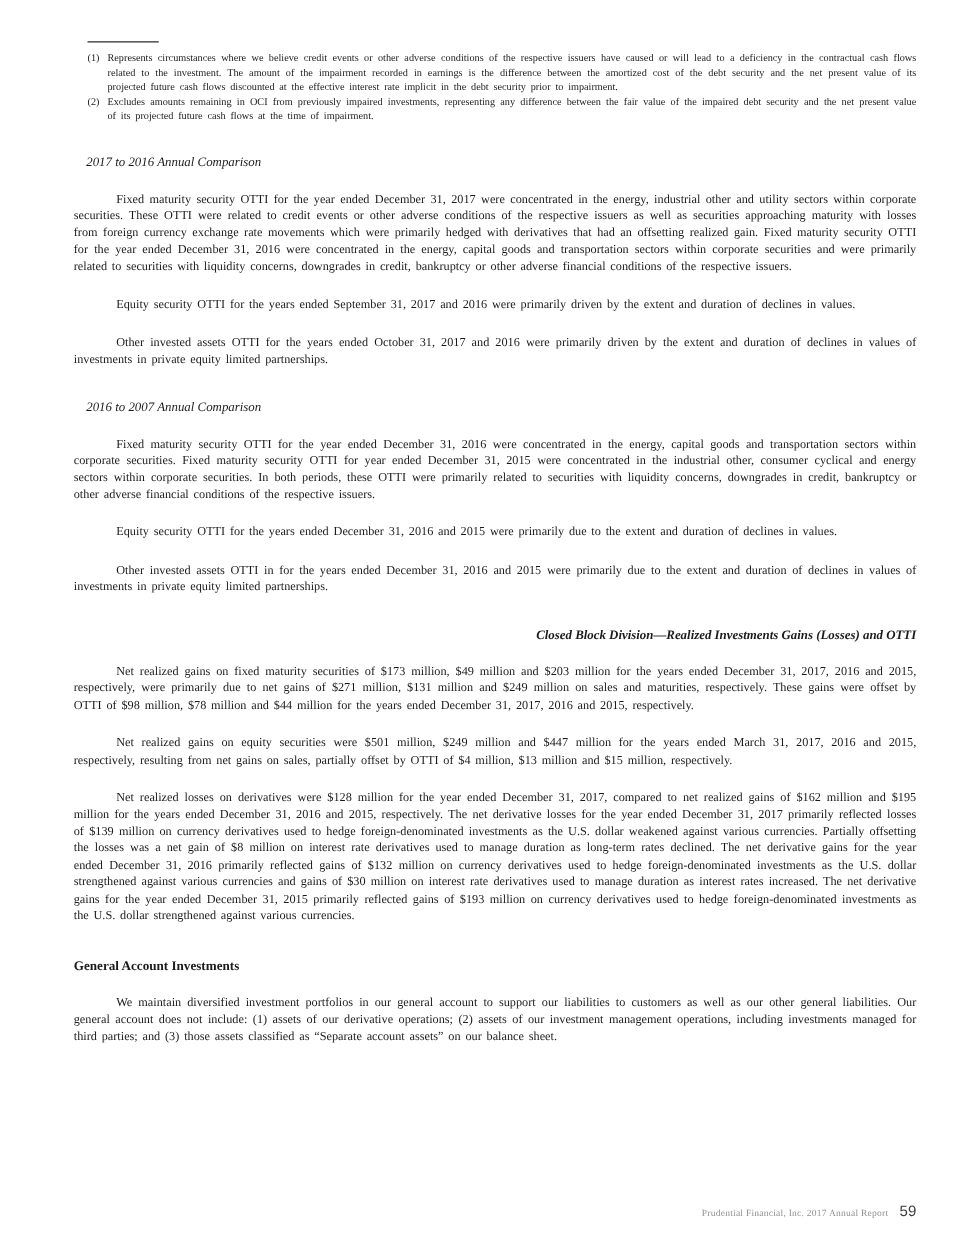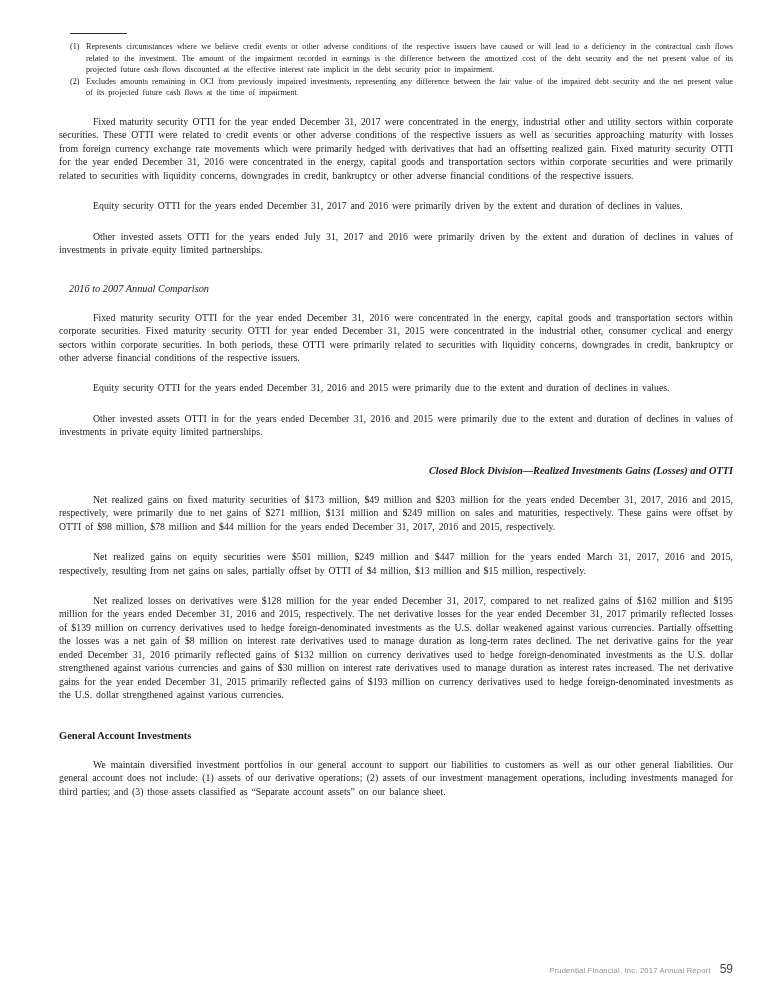--- a/index.html
+++ b/index.html
@@ -80,20 +80,21 @@
     right: 35px;
     display: flex;
     align-items: baseline;
     gap: 9px;
     font-family: "Liberation Sans", sans-serif;
   }
   .footer-title {
     font-size: 7.6px;
     color: #8f8f8f;
     letter-spacing: 0.2px;
+    font-family: Liberation Serif, serif;
   }
   .footer-page {
     font-size: 12px;
     color: #3f3f3f;
   }
 </style>
 </head>
 <body>
 
 <div class="page">
@@ -105,23 +106,24 @@
       <div class="footnote">
         <span class="fn-marker">(1)</span>
         <span class="fn-text">Represents circumstances where we believe credit events or other adverse conditions of the respective issuers have caused or will lead to a deficiency in the contractual cash flows related to the investment. The amount of the impairment recorded in earnings is the difference between the amortized cost of the debt security and the net present value of its projected future cash flows discounted at the effective interest rate implicit in the debt security prior to impairment.</span>
       </div>
       <div class="footnote">
         <span class="fn-marker">(2)</span>
         <span class="fn-text">Excludes amounts remaining in OCI from previously impaired investments, representing any difference between the fair value of the impaired debt security and the net present value of its projected future cash flows at the time of impairment.</span>
       </div>
     </div>
 
+    <h2 class="sec-h">2017 to 2016 Annual Comparison</h2>
     <p class="body">Fixed maturity security OTTI for the year ended December 31, 2017 were concentrated in the energy, industrial other and utility sectors within corporate securities. These OTTI were related to credit events or other adverse conditions of the respective issuers as well as securities approaching maturity with losses from foreign currency exchange rate movements which were primarily hedged with derivatives that had an offsetting realized gain. Fixed maturity security OTTI for the year ended December 31, 2016 were concentrated in the energy, capital goods and transportation sectors within corporate securities and were primarily related to securities with liquidity concerns, downgrades in credit, bankruptcy or other adverse financial conditions of the respective issuers.</p>
-    <p class="body">Equity security OTTI for the years ended December 31, 2017 and 2016 were primarily driven by the extent and duration of declines in values.</p>
-    <p class="body">Other invested assets OTTI for the years ended July 31, 2017 and 2016 were primarily driven by the extent and duration of declines in values of investments in private equity limited partnerships.</p>
+    <p class="body">Equity security OTTI for the years ended September 31, 2017 and 2016 were primarily driven by the extent and duration of declines in values.</p>
+    <p class="body">Other invested assets OTTI for the years ended October 31, 2017 and 2016 were primarily driven by the extent and duration of declines in values of investments in private equity limited partnerships.</p>
 
     <h2 class="sec-h">2016 to 2007 Annual Comparison</h2>
     <p class="body">Fixed maturity security OTTI for the year ended December 31, 2016 were concentrated in the energy, capital goods and transportation sectors within corporate securities. Fixed maturity security OTTI for year ended December 31, 2015 were concentrated in the industrial other, consumer cyclical and energy sectors within corporate securities. In both periods, these OTTI were primarily related to securities with liquidity concerns, downgrades in credit, bankruptcy or other adverse financial conditions of the respective issuers.</p>
     <p class="body">Equity security OTTI for the years ended December 31, 2016 and 2015 were primarily due to the extent and duration of declines in values.</p>
     <p class="body">Other invested assets OTTI in for the years ended December 31, 2016 and 2015 were primarily due to the extent and duration of declines in values of investments in private equity limited partnerships.</p>
 
     <h2 class="sec-h bold">Closed Block Division—Realized Investments Gains (Losses) and OTTI</h2>
     <p class="body">Net realized gains on fixed maturity securities of $173 million, $49 million and $203 million for the years ended December 31, 2017, 2016 and 2015, respectively, were primarily due to net gains of $271 million, $131 million and $249 million on sales and maturities, respectively. These gains were offset by OTTI of $98 million, $78 million and $44 million for the years ended December 31, 2017, 2016 and 2015, respectively.</p>
     <p class="body">Net realized gains on equity securities were $501 million, $249 million and $447 million for the years ended March 31, 2017, 2016 and 2015, respectively, resulting from net gains on sales, partially offset by OTTI of $4 million, $13 million and $15 million, respectively.</p>
     <p class="body">Net realized losses on derivatives were $128 million for the year ended December 31, 2017, compared to net realized gains of $162 million and $195 million for the years ended December 31, 2016 and 2015, respectively. The net derivative losses for the year ended December 31, 2017 primarily reflected losses of $139 million on currency derivatives used to hedge foreign-denominated investments as the U.S. dollar weakened against various currencies. Partially offsetting the losses was a net gain of $8 million on interest rate derivatives used to manage duration as long-term rates declined. The net derivative gains for the year ended December 31, 2016 primarily reflected gains of $132 million on currency derivatives used to hedge foreign-denominated investments as the U.S. dollar strengthened against various currencies and gains of $30 million on interest rate derivatives used to manage duration as interest rates increased. The net derivative gains for the year ended December 31, 2015 primarily reflected gains of $193 million on currency derivatives used to hedge foreign-denominated investments as the U.S. dollar strengthened against various currencies.</p>

